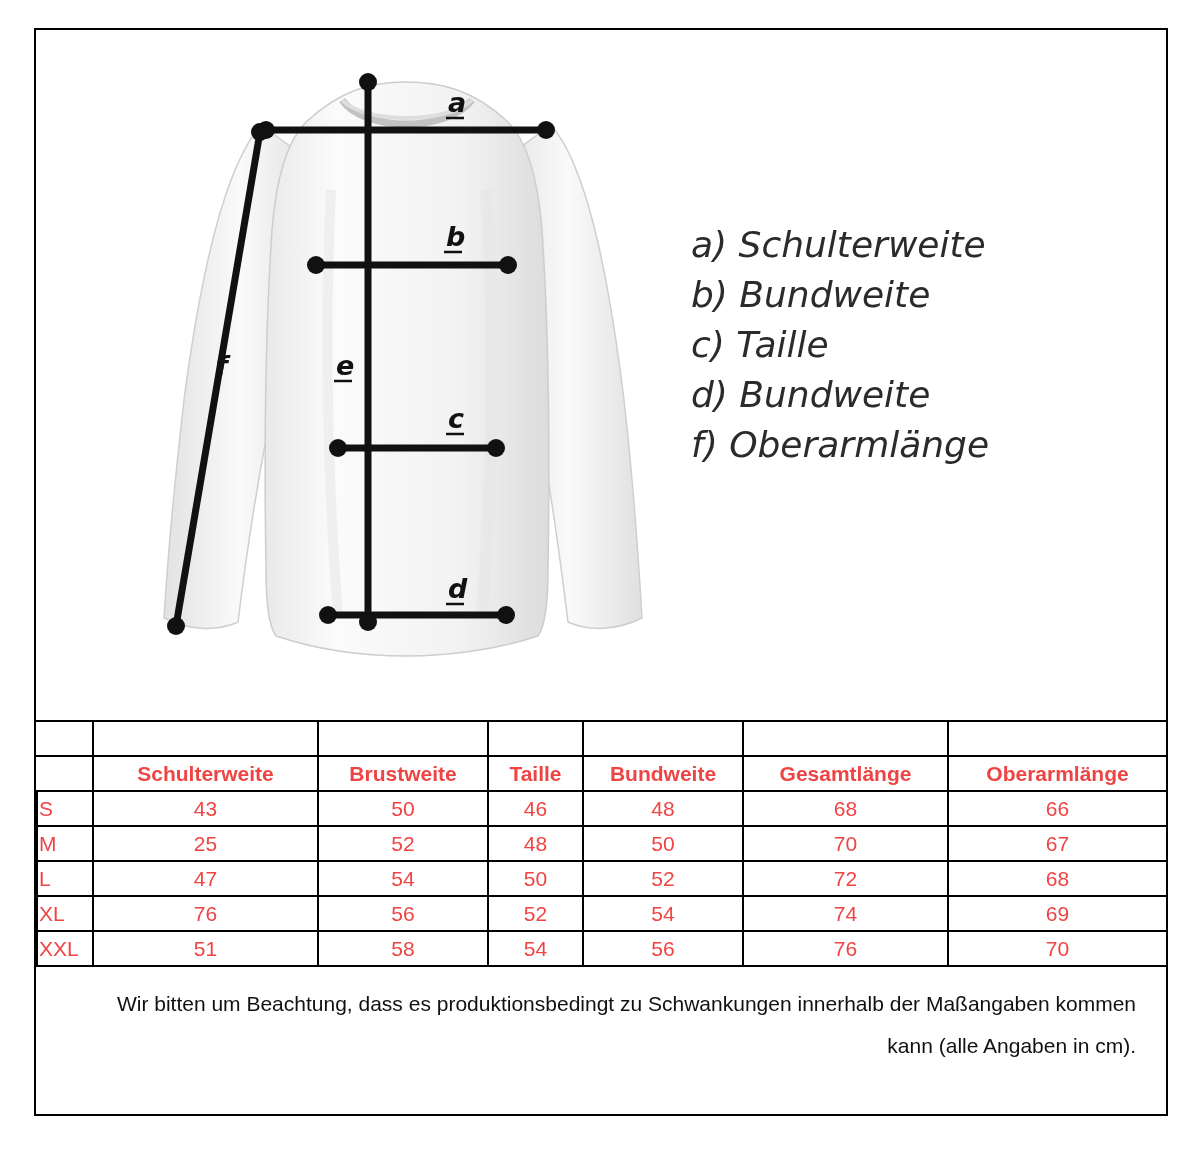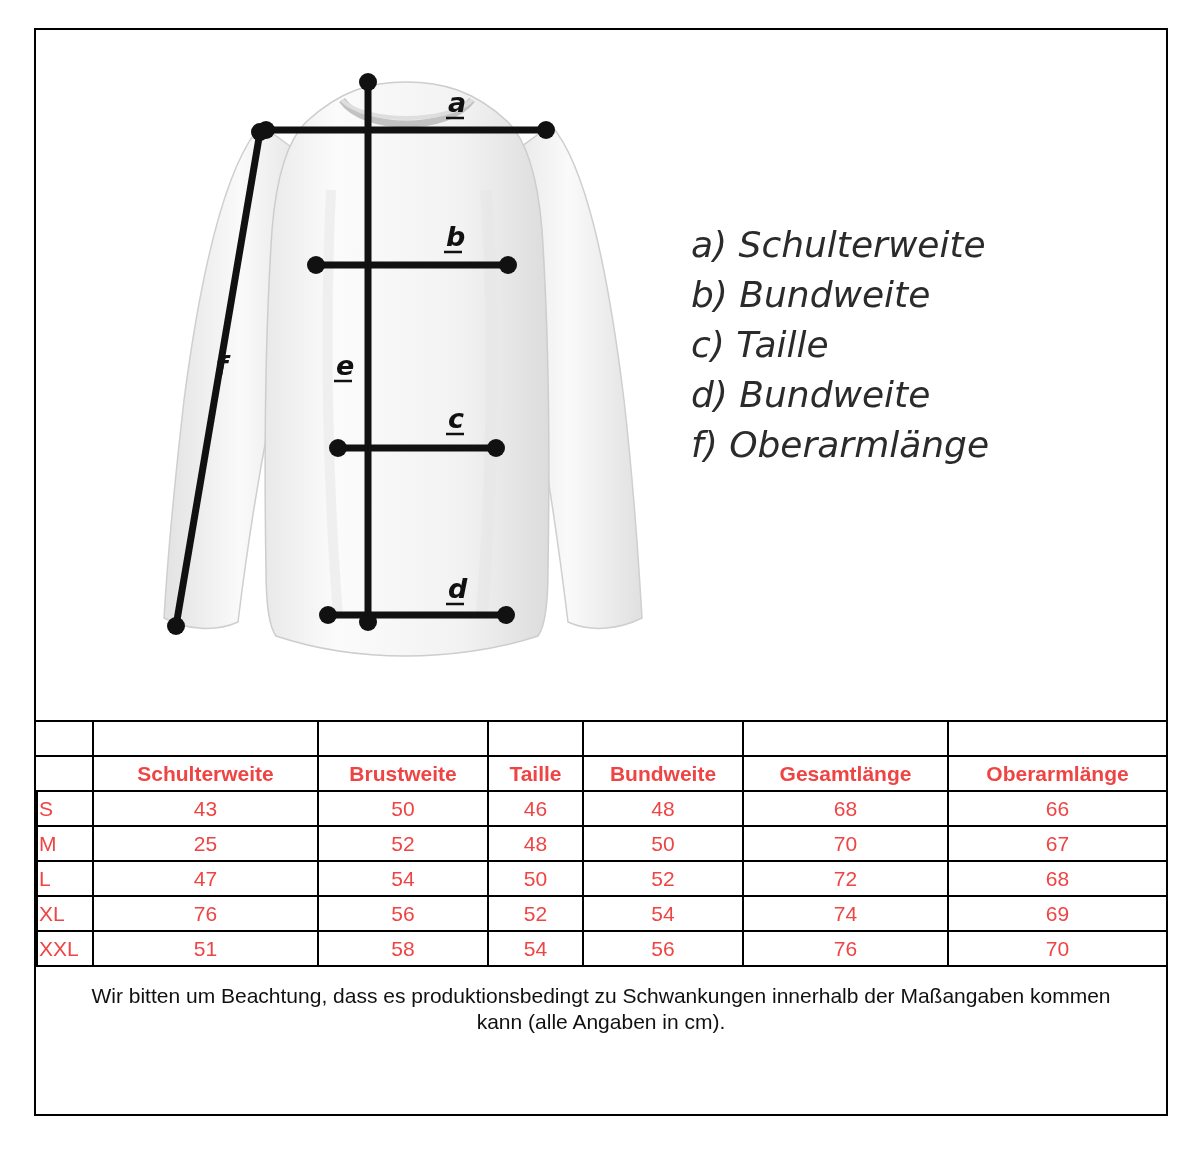--- a/index.html
+++ b/index.html
@@ -100,23 +100,23 @@
     text-align: left;
     padding-left: 3px;
     border-left: none;
     font-size: 21px;
   }
   td.val-cell { text-align: center; margin-left: 8px; }
 
   .note {
     border-top: 2px solid #000;
     padding: 16px 30px 18px 30px;
-    text-align: center;
-    font-size: 21px;
-    line-height: 26px;
+    text-align: right;
+    font-size: 21px;
+    line-height: 42px;
     color: #111;
   }
 </style>
 </head>
 <body>
 
 <div class="page">
   <div class="outer-frame">
 
     <div class="illustration">

